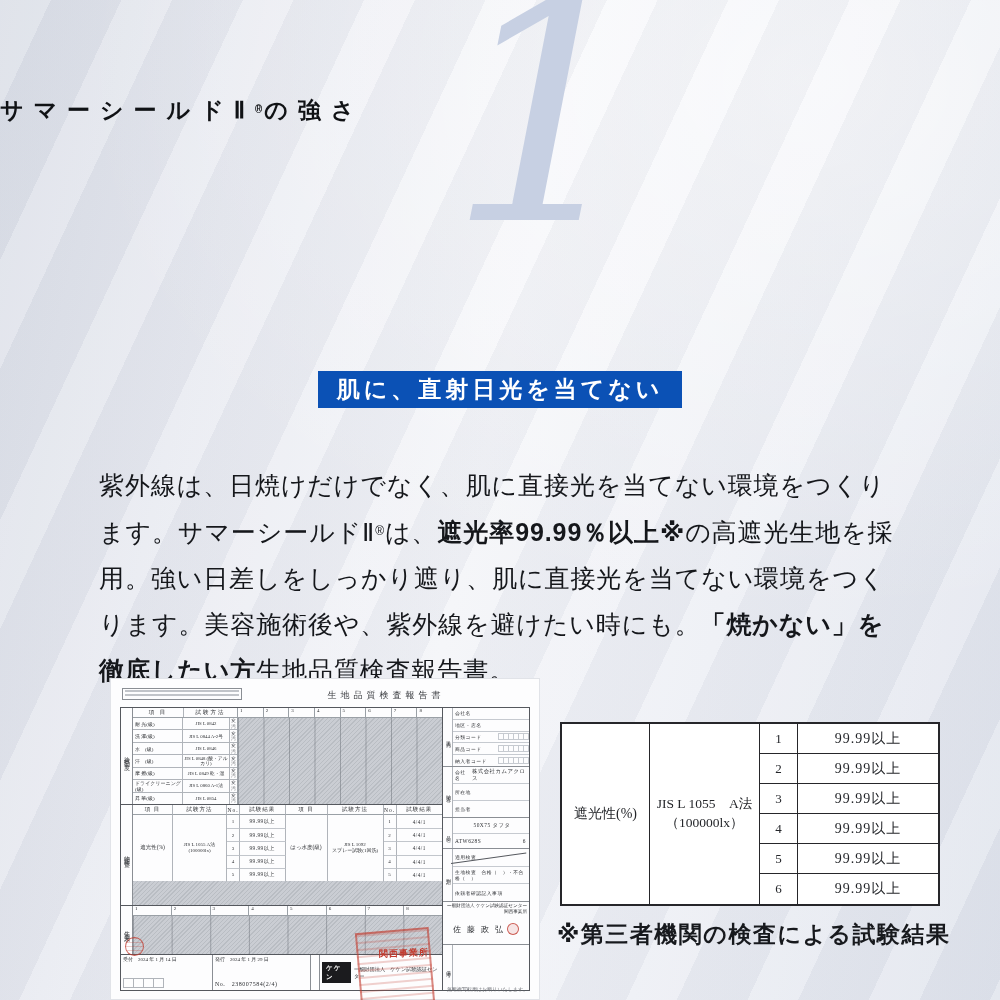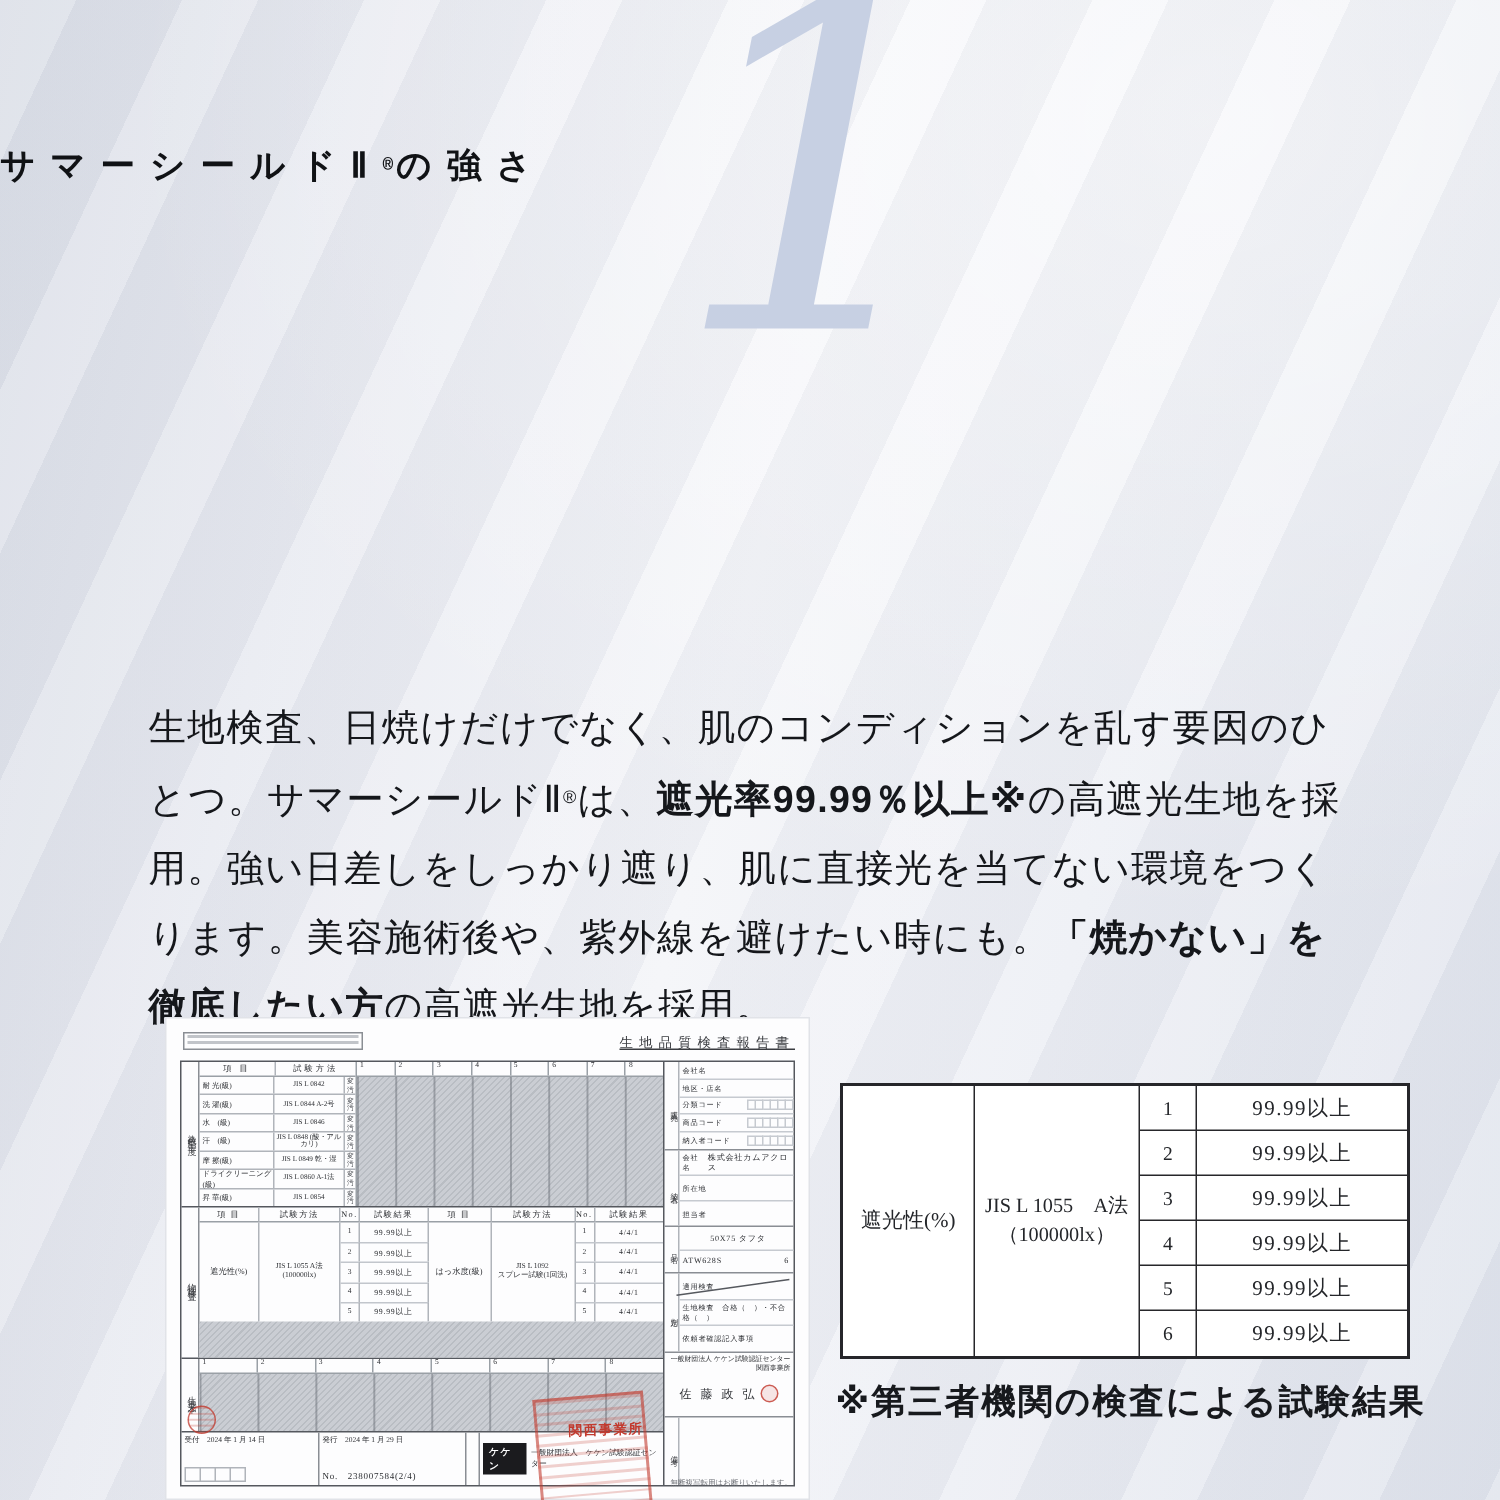--- a/index.html
+++ b/index.html
@@ -52,22 +52,22 @@
   .footnote{position:absolute;left:557px;top:919px;z-index:2;font-size:23px;font-weight:bold;
     letter-spacing:1.5px;color:#17191d;}
   
   .cert{position:absolute;left:110px;top:678px;width:430px;height:322px;z-index:2;background:#fdfdfe;
     border:1px solid #e1e3e8;box-sizing:border-box;padding:8px 9px;
     font-family:"Liberation Serif","DejaVu Serif",serif;color:#2d2f33;}
   .cert-doc{position:relative;width:100%;height:100%;display:flex;flex-direction:column;}
   .cert-top{height:20px;display:flex;align-items:flex-start;}
   .cert-note{width:120px;height:12px;border:1px solid #8a8e94;margin:1px 0 0 2px;padding:1px 2px;box-sizing:border-box;}
   .cert-note i{display:block;height:2px;background:#a7abb2;margin-bottom:1.5px;opacity:.7;}
-  .cert-title{flex:1;text-align:right;font-size:9px;letter-spacing:4px;color:#3a3c40;
-    text-decoration:underline;padding-top:2px;}
+  .cert-title{flex:1;text-align:center;font-size:9px;letter-spacing:4px;color:#3a3c40;
+    padding-top:2px;}
   .cert-body{flex:1;display:flex;border:1px solid #55585e;box-sizing:border-box;min-height:0;justify-content:center;}
   .cert-main{flex:1;display:flex;flex-direction:column;min-width:0;}
   .vlab{flex:0 0 11px;writing-mode:vertical-rl;text-orientation:upright;font-size:6px;letter-spacing:2px;
     display:flex;align-items:center;justify-content:center;border-right:1px solid #8a8e94;color:#3a3c40;}
   .hatch{background:
       linear-gradient(90deg, rgba(105,110,118,.5) 1px, transparent 1px) 0 0/12.5% 100%,
       repeating-linear-gradient(135deg,#b9bdc3 0 1px,#cacdd3 1px 3px);}
   .band{background:repeating-linear-gradient(135deg,#b9bdc3 0 1px,#cacdd3 1px 3px);}
   .num-row{display:flex;height:9px;border-bottom:1px solid #9aa0a6;}
   .num-cell{flex:1;font-size:5px;color:#2d2f33;border-right:1px solid #9aa0a6;padding-left:2px;box-sizing:border-box;}
@@ -155,22 +155,23 @@
 <div class="page">
 
   <div class="numeral">1</div>
 
   <div class="tagline">
     <span>サマーシールドⅡ</span><span class="reg">®</span><span>の強さ</span>
   </div>
 
 
 
-
-  <p class="para"><span class="">生地検査、日焼けだけでなく、肌のコンディションを乱す要因のひとつ。サマーシールドⅡ</span><span class=" sup">®</span><span class="">は、</span><span class="b">遮光率99.99％以上※</span><span class="">の高遮光生地を採用。強い日差しをしっかり遮り、肌に直接光を当てない環境をつくります。美容施術後や、紫外線を避けたい時にも。</span><span class="b">「焼かない」を徹底したい方</span><span class="">の高遮光生地を採用。</span></p>
+  <div class="banner">肌に、直射日光を当てない</div>
+
+  <p class="para"><span class="">紫外線は、日焼けだけでなく、肌に直接光を当てない環境をつくります。サマーシールドⅡ</span><span class=" sup">®</span><span class="">は、</span><span class="b">遮光率99.99％以上※</span><span class="">の高遮光生地を採用。強い日差しをしっかり遮り、肌に直接光を当てない環境をつくります。美容施術後や、紫外線を避けたい時にも。</span><span class="b">「焼かない」を徹底したい方</span><span class="">生地品質検査報告書。</span></p>
 
   <div class="cert">
     <div class="cert-doc">
       <div class="cert-top">
         <div class="cert-note">
             <i></i>
             <i></i>
           </div>
         <div class="cert-title">生地品質検査報告書</div>
       </div>

